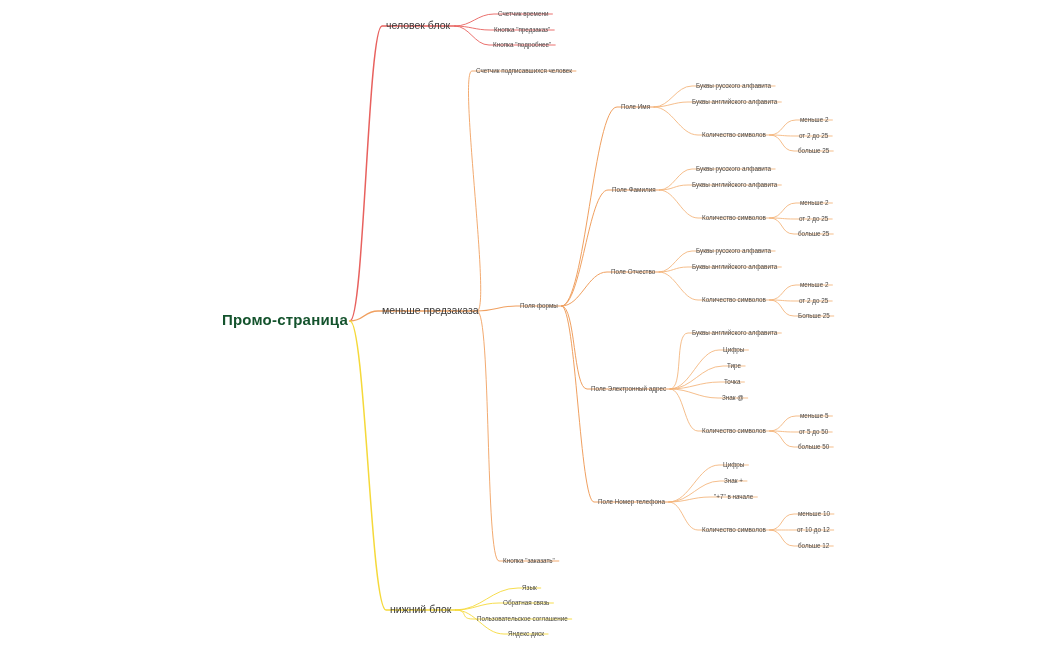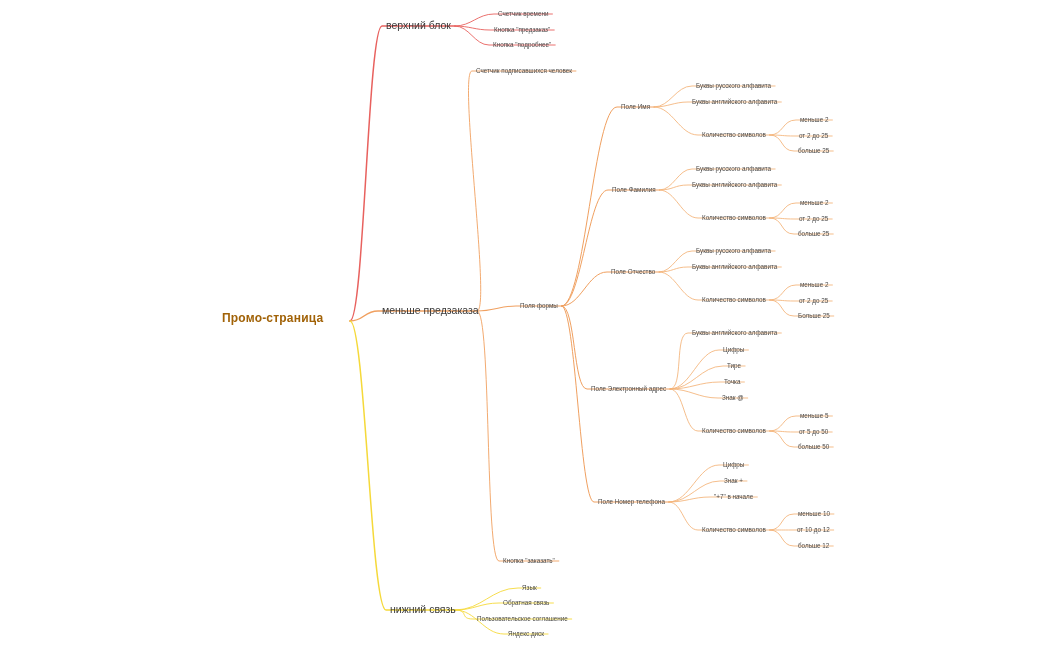--- a/index.html
+++ b/index.html
@@ -1,21 +1,21 @@
 <!DOCTYPE html>
 <html><head>
 <meta charset="utf-8">
 <style>
   html,body{margin:0;padding:0;background:#ffffff;}
   body{width:1050px;height:650px;overflow:hidden;
        font-family:"Liberation Sans","DejaVu Sans",sans-serif;}
   #mindmap{position:relative;width:1050px;height:650px;background:#fff;}
   #links{position:absolute;left:0;top:0;width:1050px;height:650px;}
   .node{position:absolute;white-space:nowrap;color:#3d3d3d;}
-  .node.root{font-size:12px;font-weight:bold;color:#a16207;letter-spacing:.2px;}
+  .node.root{font-size:15px;font-weight:bold;color:#14532d;letter-spacing:.2px;}
   .node.lvl1{font-size:10.5px;color:#3a3a3a;}
   .node.lvl2{font-size:6.3px;color:#4a4a4a;}
   .node.lvl3{font-size:6.3px;color:#4a4a4a;}
   .node.lvl4{font-size:6.3px;color:#4a4a4a;}
   .node.lvl5{font-size:6.3px;color:#4a4a4a;}
 </style>
 </head>
 <body>
 
 <div id="mindmap">
@@ -68,28 +68,28 @@
       <path d="M 668.90625 502 C 689.945625 502, 697.960625 465, 719 465 L 748.390625 465" fill="none" stroke="#f3b277" stroke-width="0.85" stroke-linecap="round"></path>
       <path d="M 668.90625 502 C 690.365625 502, 698.540625 481, 720 481 L 746.96875 481" fill="none" stroke="#f3b277" stroke-width="0.85" stroke-linecap="round"></path>
       <path d="M 668.90625 502 C 686.165625 502, 692.740625 497, 710 497 L 757.296875 497" fill="none" stroke="#f3b277" stroke-width="0.85" stroke-linecap="round"></path>
       <path d="M 668.90625 502 C 682.90625 502, 684 530, 698 530 L 769.796875 530" fill="none" stroke="#f3b277" stroke-width="0.85" stroke-linecap="round"></path>
       <path d="M 769.796875 530 C 783.796875 530, 780 514, 794 514 L 833.90625 514" fill="none" stroke="#f3b277" stroke-width="0.85" stroke-linecap="round"></path>
       <path d="M 769.796875 530 C 783.796875 530, 779 530, 793 530 L 833.6875 530" fill="none" stroke="#f3b277" stroke-width="0.85" stroke-linecap="round"></path>
       <path d="M 769.796875 530 C 783.796875 530, 780 546, 794 546 L 833.234375 546" fill="none" stroke="#f3b277" stroke-width="0.85" stroke-linecap="round"></path>
     </svg>
   <div id="nodes">
       <div class="node root" style="left: 222px; top: 311px;">Промо-страница</div>
-      <div class="node lvl1" style="left: 386px; top: 19px;">верхний блок</div>
+      <div class="node lvl1" style="left: 386px; top: 19px;">человек блок</div>
       <div class="node lvl2" style="left: 498px; top: 10px;">Счетчик времени</div>
       <div class="node lvl2" style="left: 494px; top: 26px;">Кнопка "предзаказ"</div>
       <div class="node lvl2" style="left: 493px; top: 41px;">Кнопка "подробнее"</div>
       <div class="node lvl1" style="left: 382px; top: 304px;">меньше предзаказа</div>
       <div class="node lvl2" style="left: 476px; top: 67px;">Счетчик подписавшихся человек</div>
       <div class="node lvl2" style="left: 503px; top: 557px;">Кнопка "заказать"</div>
-      <div class="node lvl1" style="left: 390px; top: 603px;">нижний связь</div>
+      <div class="node lvl1" style="left: 390px; top: 603px;">нижний блок</div>
       <div class="node lvl2" style="left: 522px; top: 584px;">Язык</div>
       <div class="node lvl2" style="left: 503px; top: 599px;">Обратная связь</div>
       <div class="node lvl2" style="left: 477px; top: 615px;">Пользовательское соглашение</div>
       <div class="node lvl2" style="left: 508px; top: 630px;">Яндекс.диск</div>
       <div class="node lvl2" style="left: 520px; top: 302px;">Поля формы</div>
       <div class="node lvl3" style="left: 621px; top: 103px;">Поле Имя</div>
       <div class="node lvl4" style="left: 696px; top: 82px;">Буквы русского алфавита</div>
       <div class="node lvl4" style="left: 692px; top: 98px;">Буквы английского алфавита</div>
       <div class="node lvl4" style="left: 702px; top: 131px;">Количество символов</div>
       <div class="node lvl5" style="left: 800px; top: 116px;">меньше 2</div>

